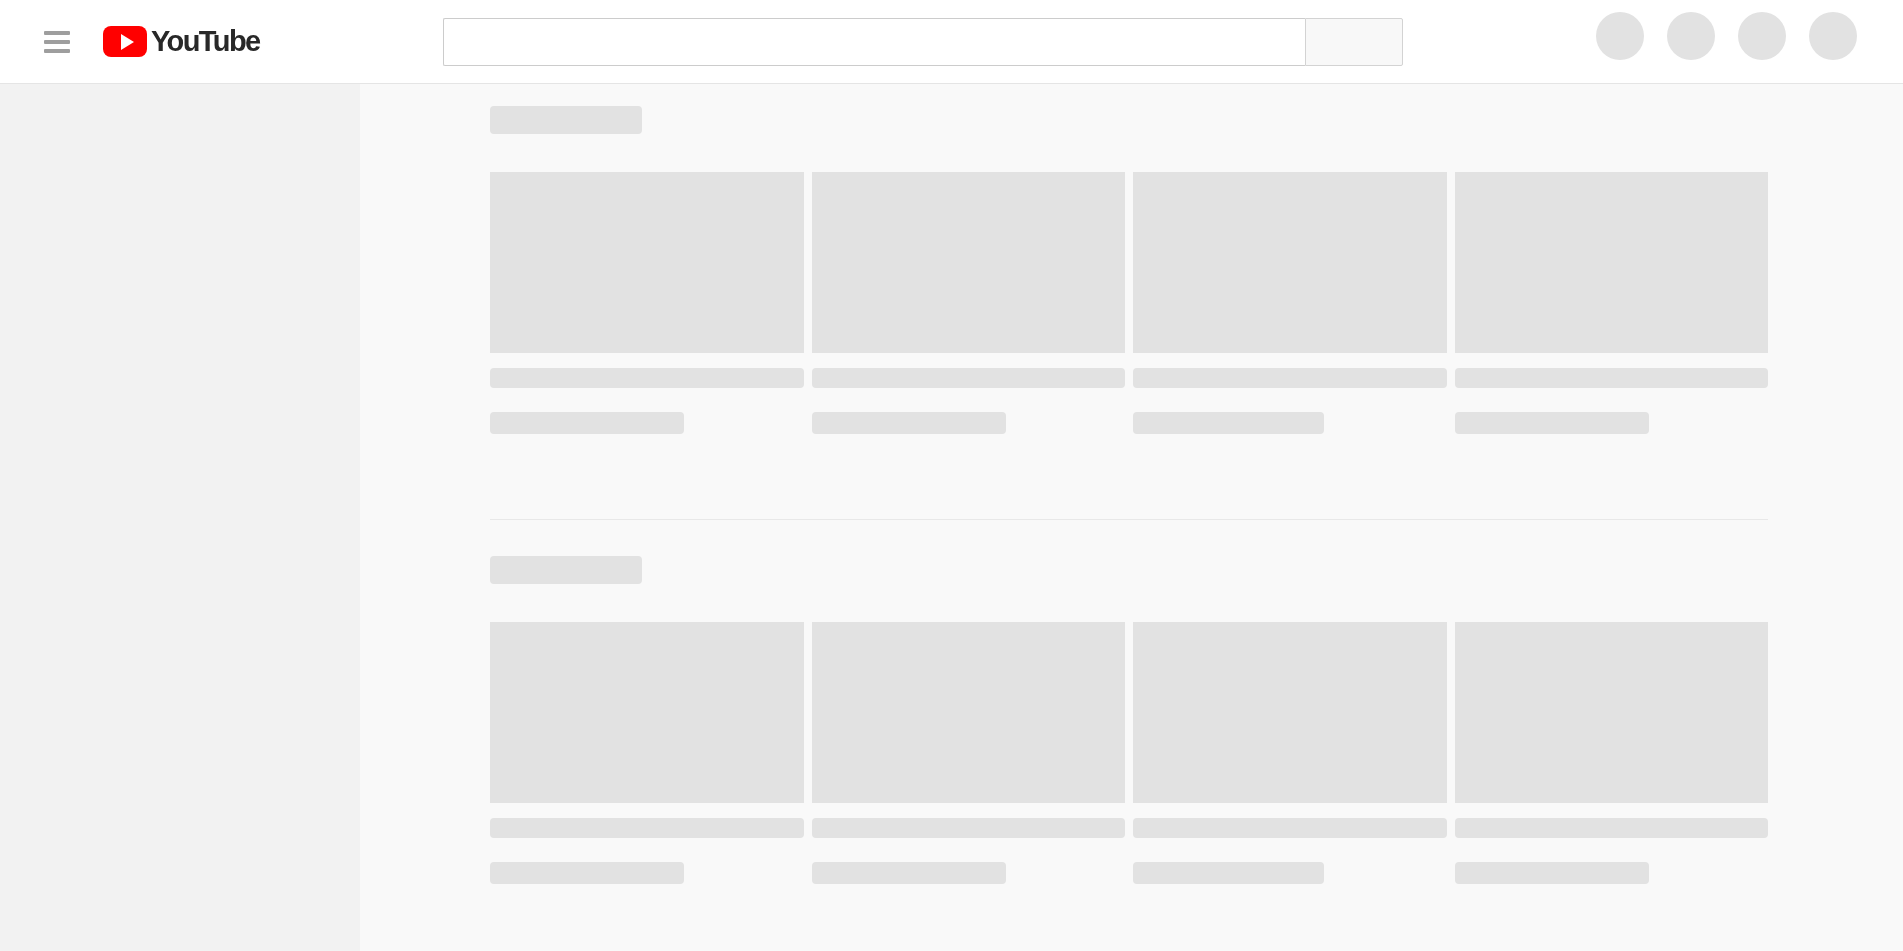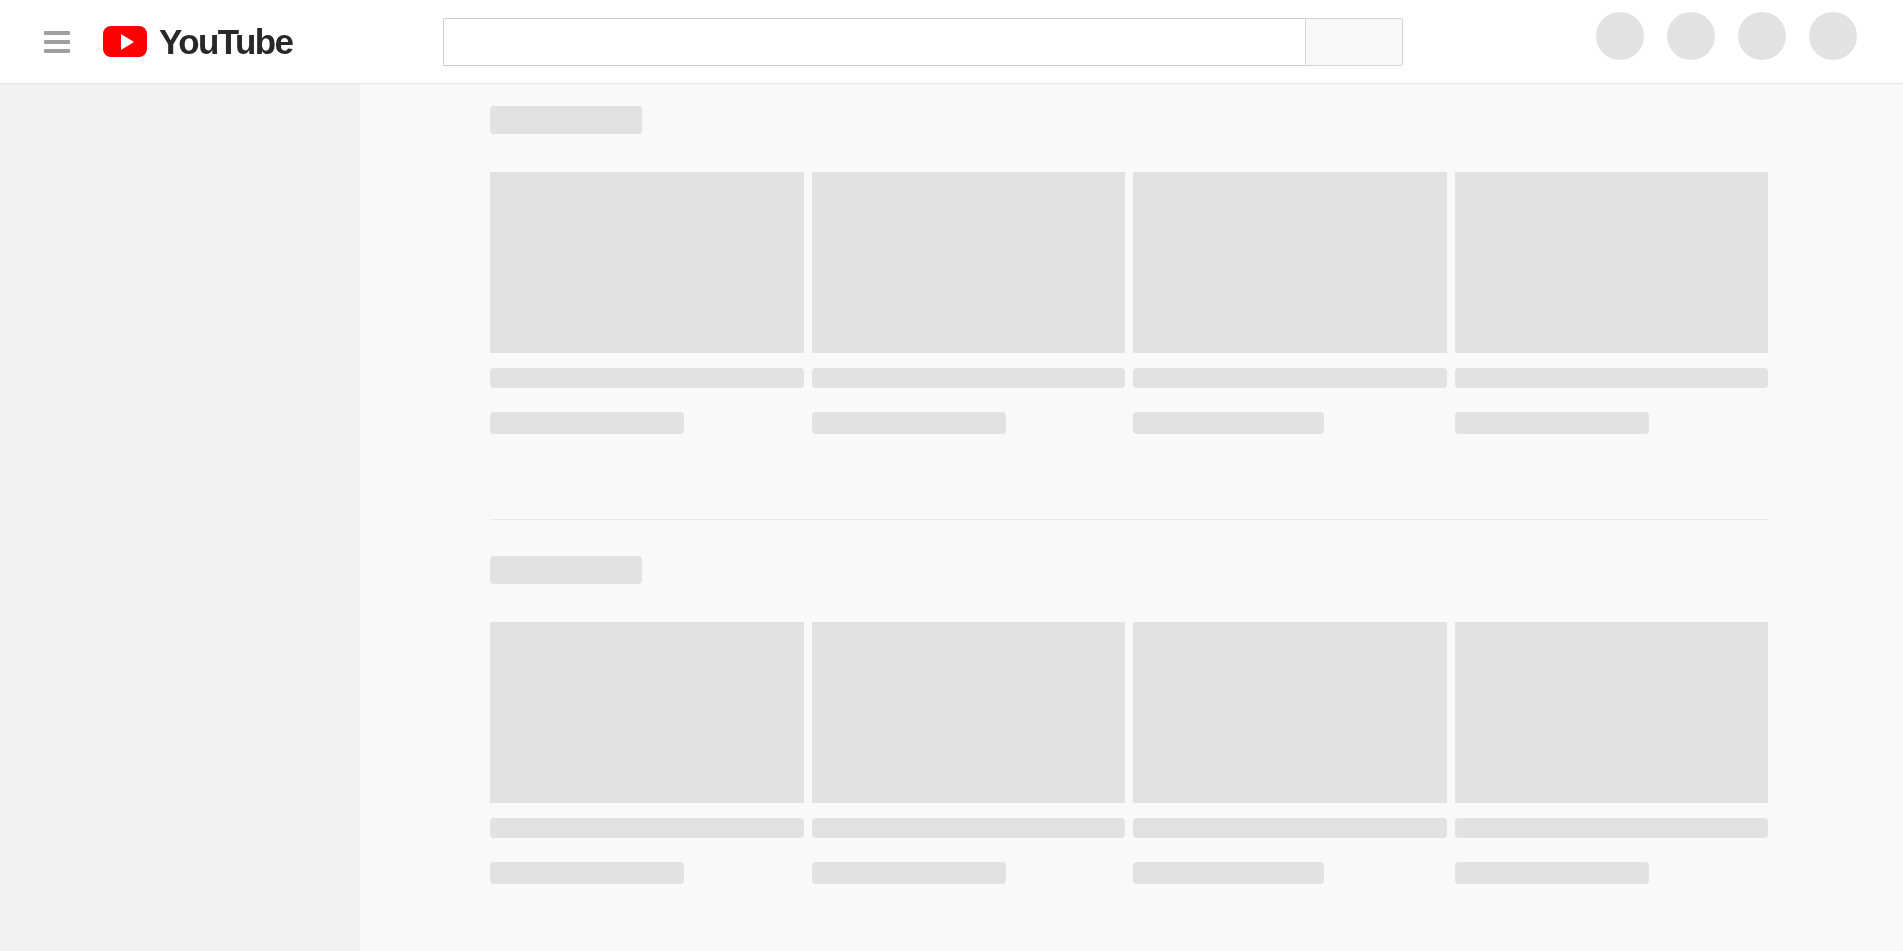--- a/index.html
+++ b/index.html
@@ -81,25 +81,25 @@
   }
   .yt-logo-mark .tri {
     width: 0; height: 0;
     border-left: 13px solid #ffffff;
     border-top: 8px solid transparent;
     border-bottom: 8px solid transparent;
     margin-left: 4px;
   }
   .yt-logo-word {
     font-family: "Liberation Sans", sans-serif;
-    font-size: 35px;
+    font-size: 29px;
     font-weight: bold;
     letter-spacing: -1.6px;
     color: #282828;
-    margin-left: 12px;
+    margin-left: 4px;
     line-height: 1;
     white-space: nowrap;
   }
 
   
   .masthead-center {
     position: absolute;
     left: 443px;
     top: 18px;
     display: flex;

